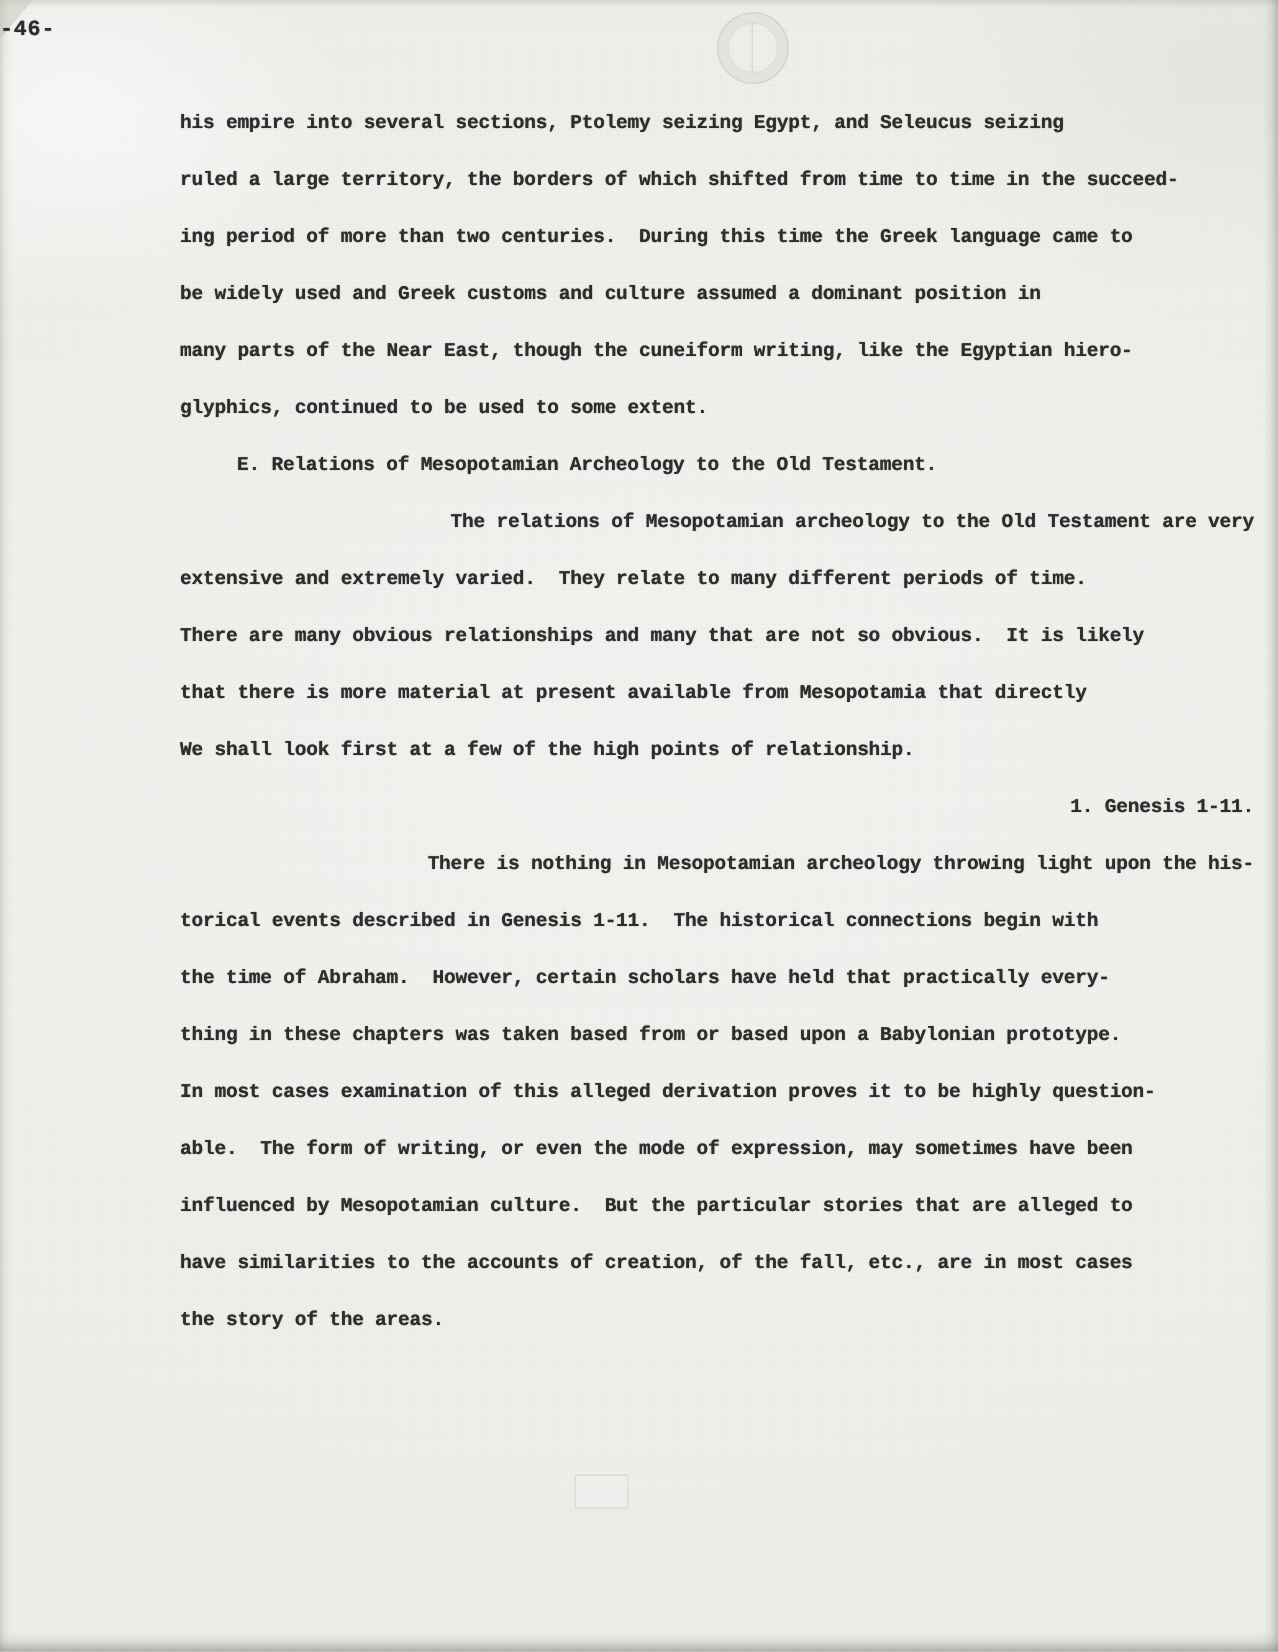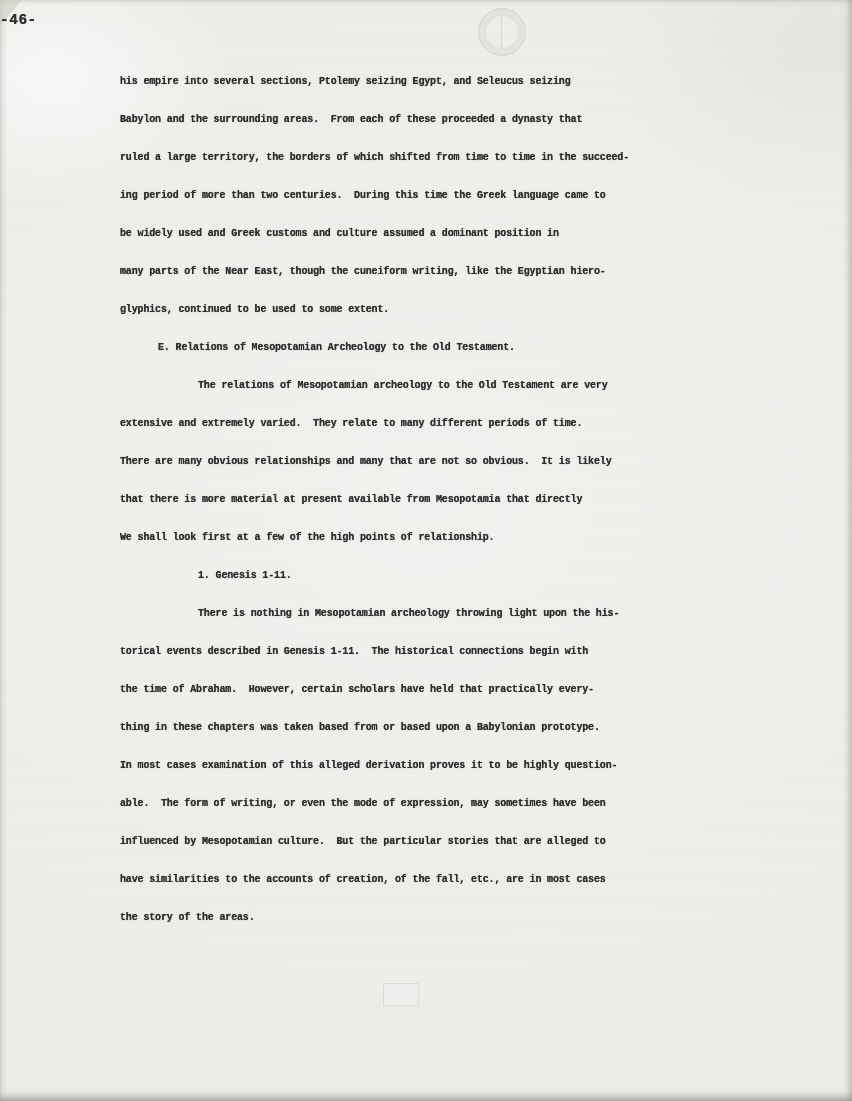--- a/index.html
+++ b/index.html
@@ -40,28 +40,28 @@
     width: 846px;
     text-align: left;
     font-size: 14.5px;
     letter-spacing: 0.5px;
   }
   .body-text {
     position: absolute;
     top: 63px;
     left: 120px;
     width: 716px;
-    font-size: 10px;
+    font-size: 13px;
     letter-spacing: -0.15px;
     line-height: 38px;
   }
   .line { white-space: pre; }
   .indent-0 { padding-left: 0; }
   .indent-1 { padding-left: 38px; }
-  .indent-2 { padding-left: 78px; }
+  .indent-2 { padding-left: 78px; text-align: right; }
   .watermark-circle {
     position: absolute;
     left: 478px;
     top: 8px;
     width: 46px;
     height: 46px;
     border: 1px solid rgba(125,125,112,0.22);
     border-radius: 50%;
     box-shadow: inset 0 0 0 6px rgba(230,231,226,0.5), inset 0 0 0 7px rgba(125,125,112,0.12);
   }
@@ -96,21 +96,20 @@
 </head>
 <body>
 
 <div class="paper">
   <div class="corner-fold"></div>
   <div class="watermark-circle"></div>
   <div class="watermark-rect"></div>
   <div class="typed page-number">-46-</div>
   <div class="typed body-text">
       <div class="line indent-0">his empire into several sections, Ptolemy seizing Egypt, and Seleucus seizing</div>
-      <div class="line indent-0">Babylon and the surrounding areas.  From each of these proceeded a dynasty that</div>
       <div class="line indent-0">ruled a large territory, the borders of which shifted from time to time in the succeed-</div>
       <div class="line indent-0">ing period of more than two centuries.  During this time the Greek language came to</div>
       <div class="line indent-0">be widely used and Greek customs and culture assumed a dominant position in</div>
       <div class="line indent-0">many parts of the Near East, though the cuneiform writing, like the Egyptian hiero-</div>
       <div class="line indent-0">glyphics, continued to be used to some extent.</div>
       <div class="line indent-1">E. Relations of Mesopotamian Archeology to the Old Testament.</div>
       <div class="line indent-2">The relations of Mesopotamian archeology to the Old Testament are very</div>
       <div class="line indent-0">extensive and extremely varied.  They relate to many different periods of time.</div>
       <div class="line indent-0">There are many obvious relationships and many that are not so obvious.  It is likely</div>
       <div class="line indent-0">that there is more material at present available from Mesopotamia that directly</div>

